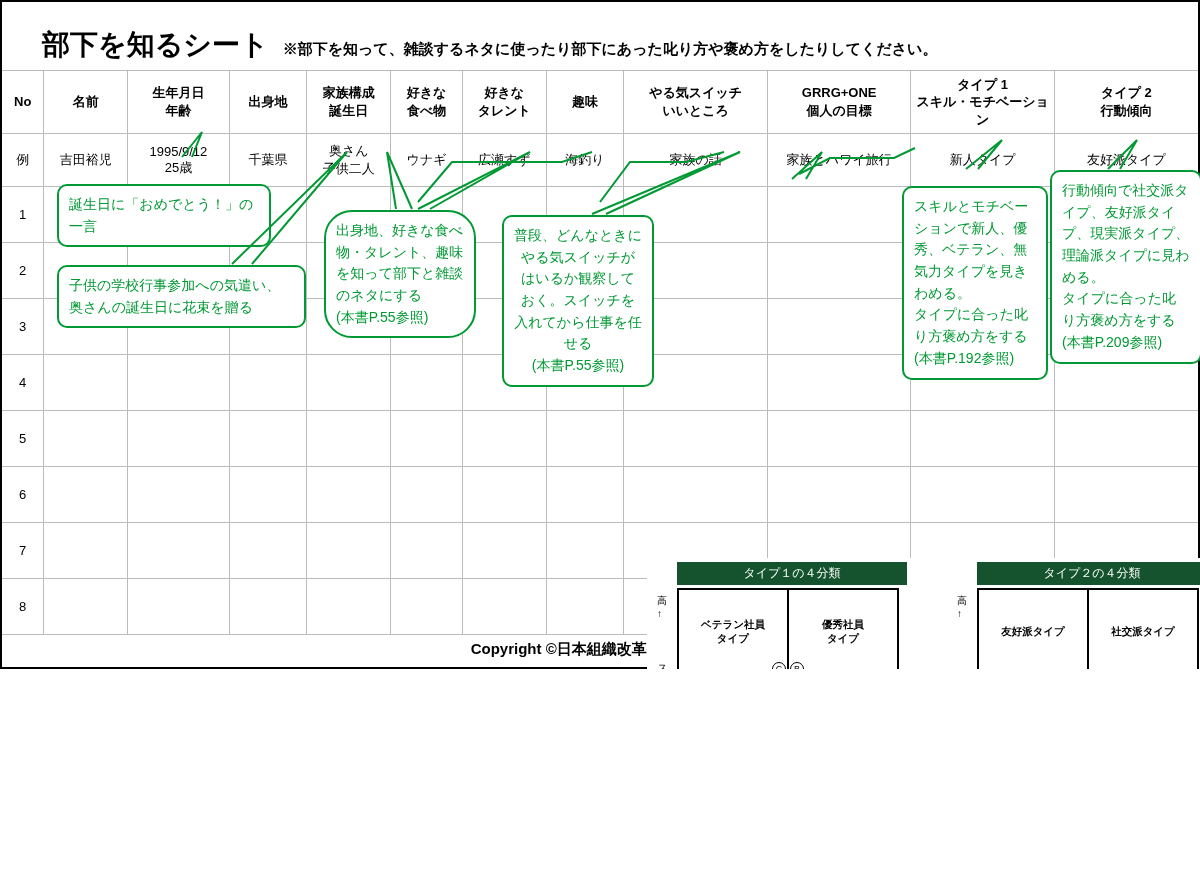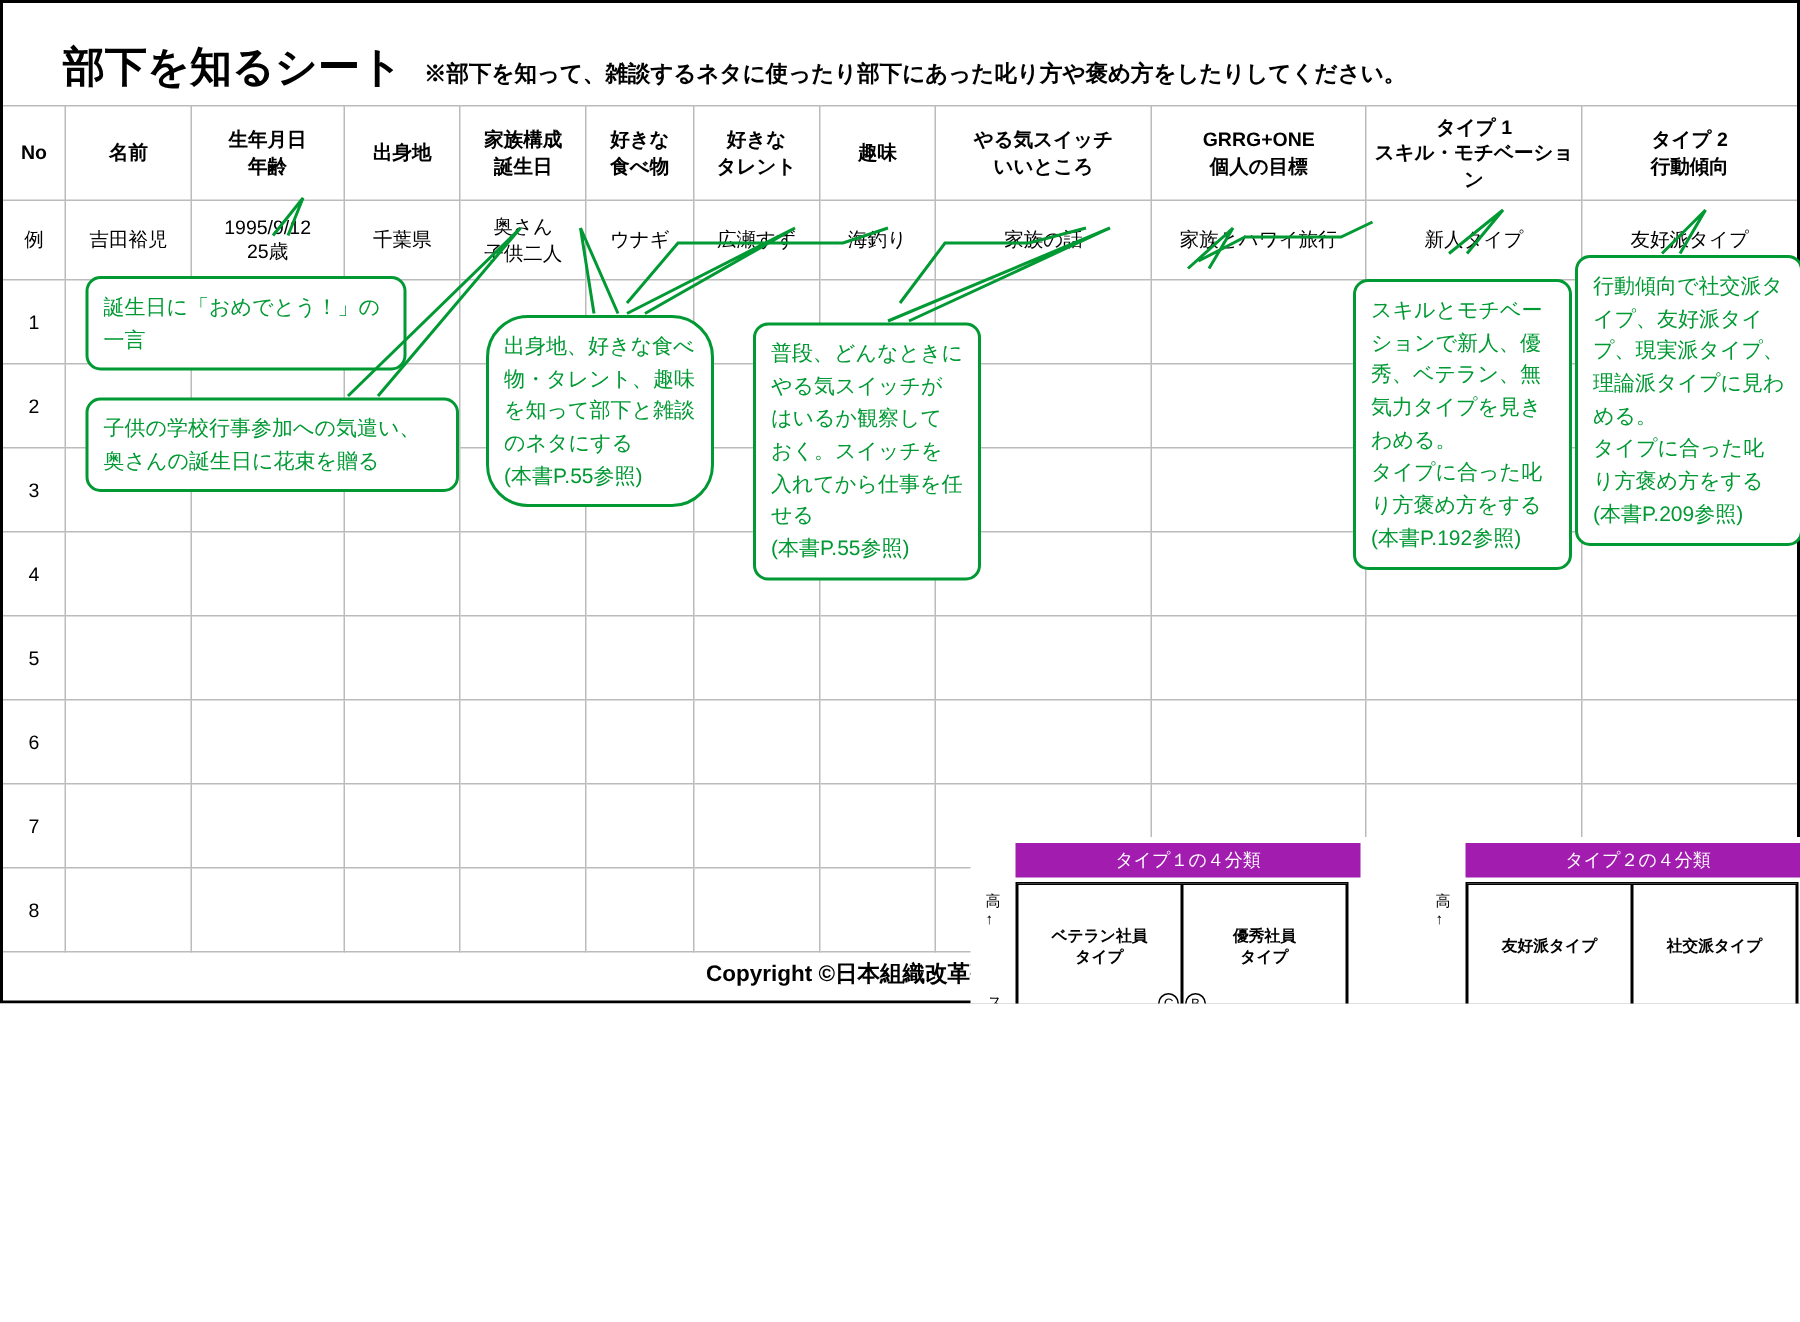--- a/index.html
+++ b/index.html
@@ -12,21 +12,21 @@
   table.main th { font-weight:bold; line-height:1.35; }
   table.main th:first-child, table.main td:first-child { border-left:none; }
   table.main th:last-child, table.main td:last-child { border-right:none; }
   tr.rw td { height:49px; }
   tr.head th { height:56px; }
   tr.ex td { height:46px; }
   .callout { position:absolute; background:#fff; border:2px solid #009933; border-radius:10px; padding:8px 10px; font-size:14px; color:#009933; line-height:1.55; text-align:left; }
   svg.conn { position:absolute; top:0; left:0; pointer-events:none; }
   .matrices { position:absolute; left:645px; top:556px; display:flex; gap:40px; background:#fff; padding-top:4px; }
   .mx { width:260px; }
-  .mx-title { background:#a21caf; color:#fff; text-align:center; font-size:12px; padding:3px 14px; margin-left:30px; }
+  .mx-title { background:#14532d; color:#fff; text-align:center; font-size:12px; padding:3px 14px; margin-left:30px; }
   .mx-body { display:flex; margin-top:3px; }
   .mx-vaxis { width:30px; display:flex; flex-direction:column; justify-content:space-between; align-items:center; font-size:10px; padding:6px 0 2px 0; }
   .mx-vaxis .mid { writing-mode:vertical-rl; text-orientation:upright; letter-spacing:1px; }
   .mx-grid { display:grid; grid-template-columns:1fr 1fr; grid-template-rows:1fr 1fr; width:220px; height:172px; border:1.5px solid #000; position:relative; }
   .mx-cell { border:1px solid #000; display:flex; align-items:center; justify-content:center; font-size:10.5px; font-weight:bold; text-align:center; padding:2px; line-height:1.3; }
   .mx-haxis { display:flex; justify-content:space-between; align-items:center; font-size:10px; margin-top:3px; margin-left:30px; width:220px; }
   .mx-note { text-align:center; font-size:10px; margin-top:3px; margin-left:30px; }
   .cb { position:absolute; font-size:9px; width:12px; height:12px; line-height:12px; border:1px solid #000; border-radius:50%; text-align:center; background:#fff; }
   .footer { text-align:center; font-weight:bold; font-size:15px; padding:5px 0 8px 0; }
 </style>
@@ -194,21 +194,21 @@
           <td></td>
           <td></td>
           <td></td>
         </tr>
   </tbody>
     </table>
 
   <div class="callout" style="left:55px; top:182px; width:190px;">誕生日に「おめでとう！」の一言</div>
   <div class="callout" style="left:55px; top:263px; width:225px;">子供の学校行事参加への気遣い、奥さんの誕生日に花束を贈る</div>
   <div class="callout" style="left:322px; top:208px; width:128px;border-radius:28px;">出身地、好きな食べ物・タレント、趣味を知って部下と雑談のネタにする<br>(本書P.55参照)</div>
-  <div class="callout" style="left:500px; top:213px; width:128px;">普段、どんなときにやる気スイッチがはいるか観察しておく。スイッチを入れてから仕事を任せる<br>(本書P.55参照)</div>
+  <div class="callout" style="left:500px; top:213px; width:128px;text-align:center;">普段、どんなときにやる気スイッチがはいるか観察しておく。スイッチを入れてから仕事を任せる<br>(本書P.55参照)</div>
   <div class="callout" style="left:900px; top:184px; width:122px;">スキルとモチベーションで新人、優秀、ベテラン、無気力タイプを見きわめる。<br>タイプに合った叱り方褒め方をする<br>(本書P.192参照)</div>
   <div class="callout" style="left:1048px; top:168px; width:128px;">行動傾向で社交派タイプ、友好派タイプ、現実派タイプ、理論派タイプに見わめる。<br>タイプに合った叱り方褒め方をする<br>(本書P.209参照)</div>
 
   <svg class="conn" width="1200" height="600">
     <g stroke="#009933" stroke-width="2" fill="none">
       <path d="M190,155 L200,130 L180,155"></path>
       <path d="M230,262 L345,150 L250,262"></path>
       <path d="M410,207 L385,150 L394,207"></path>
       <path d="M416,207 L528,150 L428,207 M416,200 L450,160 L560,160 L590,150"></path>
       <path d="M590,212 L738,150 L604,212 M598,200 L628,160 L684,160 L722,150"></path>

